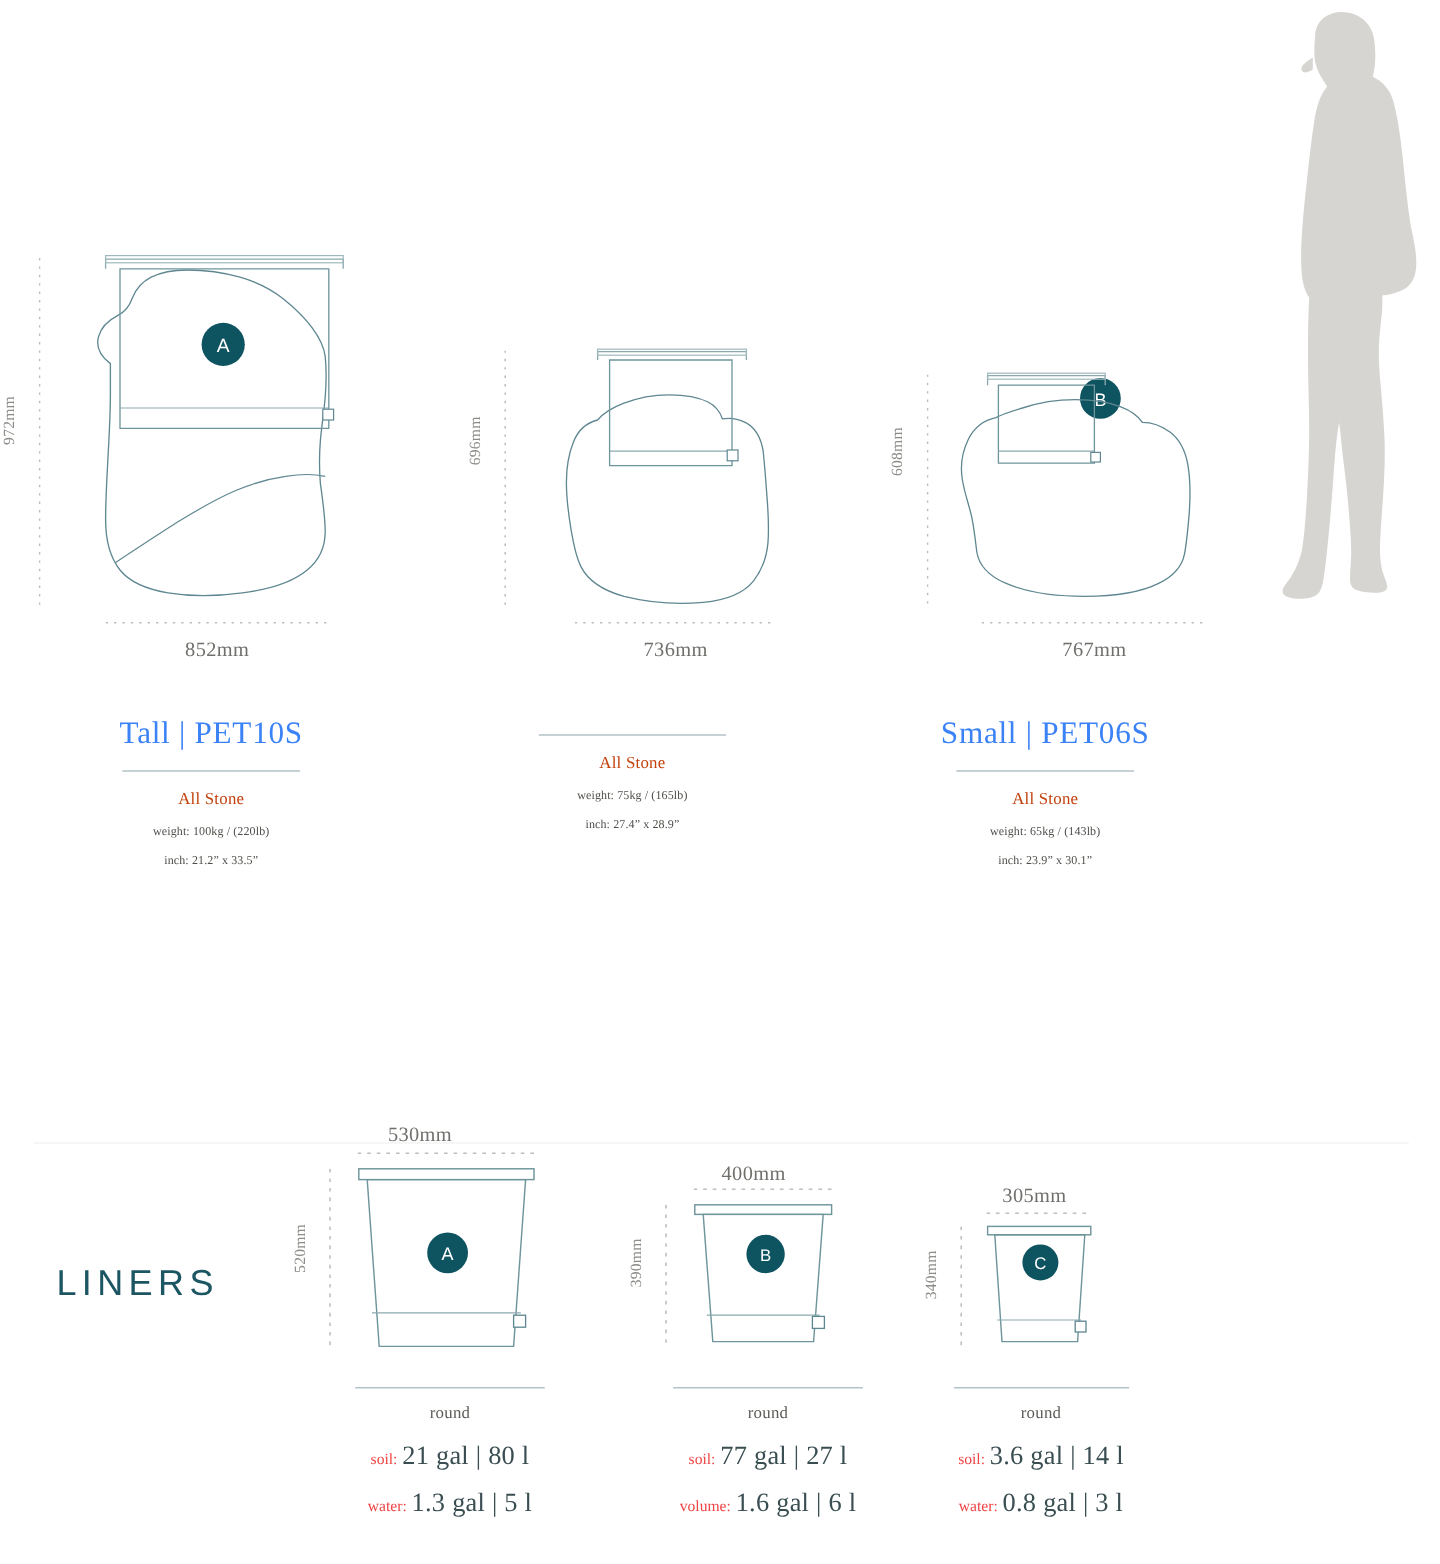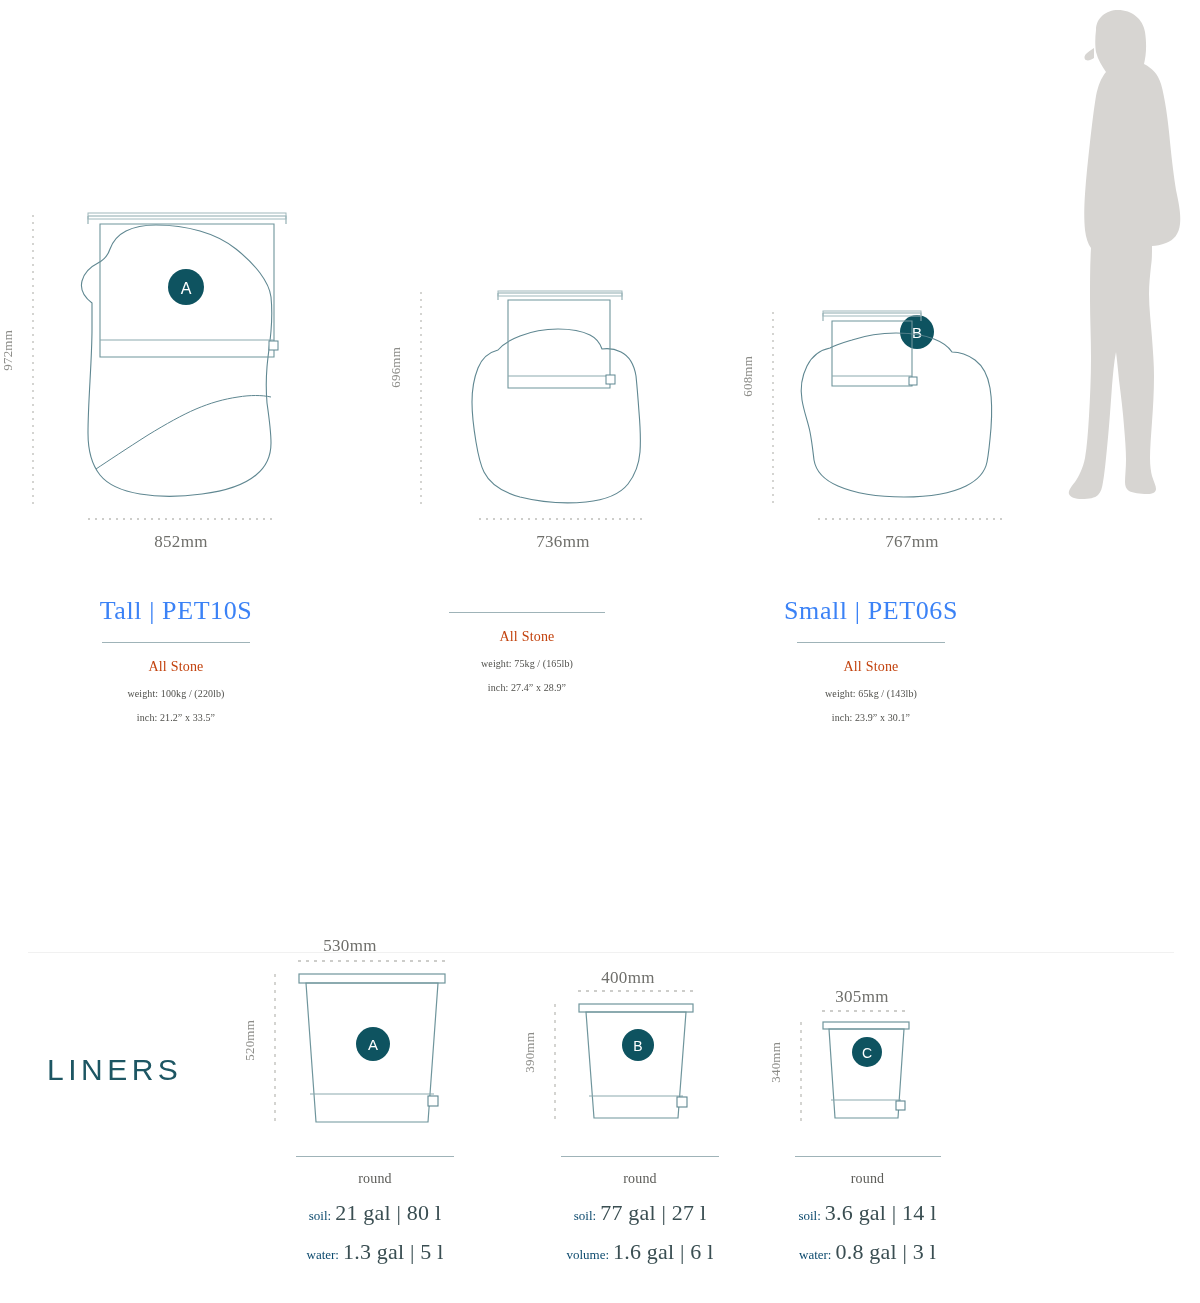--- a/index.html
+++ b/index.html
@@ -121,21 +121,21 @@
   .liner-draw { position: absolute; left: 0; top: 0; width: 100%; }
 
   .liner-spec { position: absolute; left: 0; width: 100%; text-align: center; }
   .liner-rule { height: 1px; background: #9fb3b8; margin: 0 auto; }
   .liner-sub {
     font-size: 14px; color: #5c5c58; margin-top: 14px; letter-spacing: .2px;
   }
   .liner-line {
     margin-top: 13px; color: #3f4f52; white-space: nowrap;
   }
-  .liner-line .lbl { font-size: 13px; color: #0c4a6e; font-family: Liberation Serif, serif; }
+  .liner-line .lbl { font-size: 13px; color: #ef4444; font-family: Liberation Serif, serif; }
   .liner-line .val { font-size: 22px; color: #3a4e52; letter-spacing: .2px; }
 </style>
 </head>
 <body>
 
 <div class="silhouette">
   <svg viewBox="0 0 145 495" width="145" height="495">
     <path fill="#d7d5d2" d="M48 22 C48 10 58 2 70 2 C84 2 95 11 97 24 C99 37 98 48 96 56
       C104 60 110 66 113 76 C117 90 120 112 122 134 C124 154 126 170 128 182
       C131 196 133 206 132 216 C131 226 126 232 118 235 C113 237 108 238 104 238

